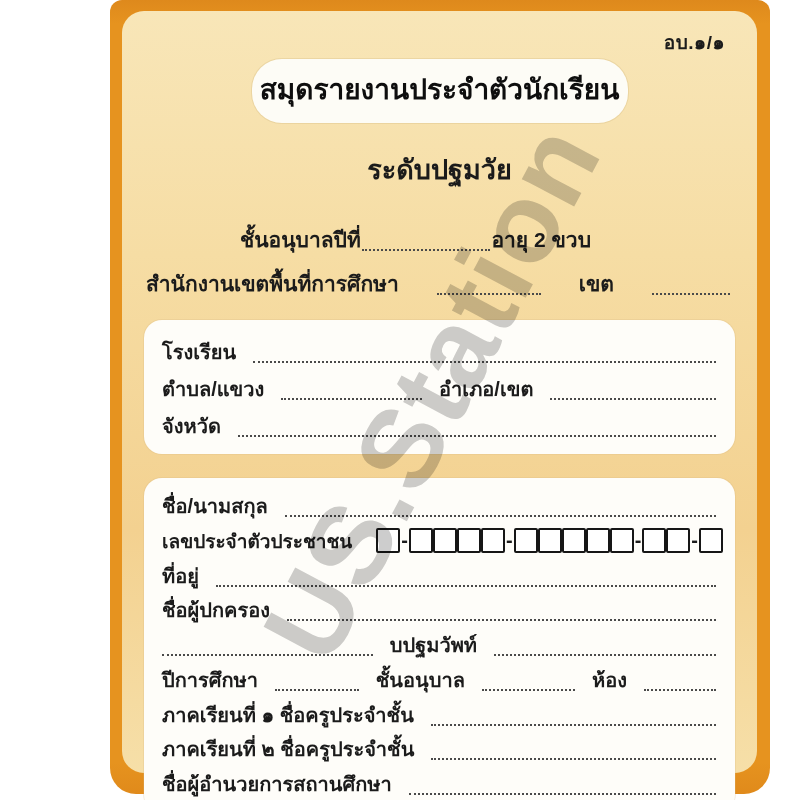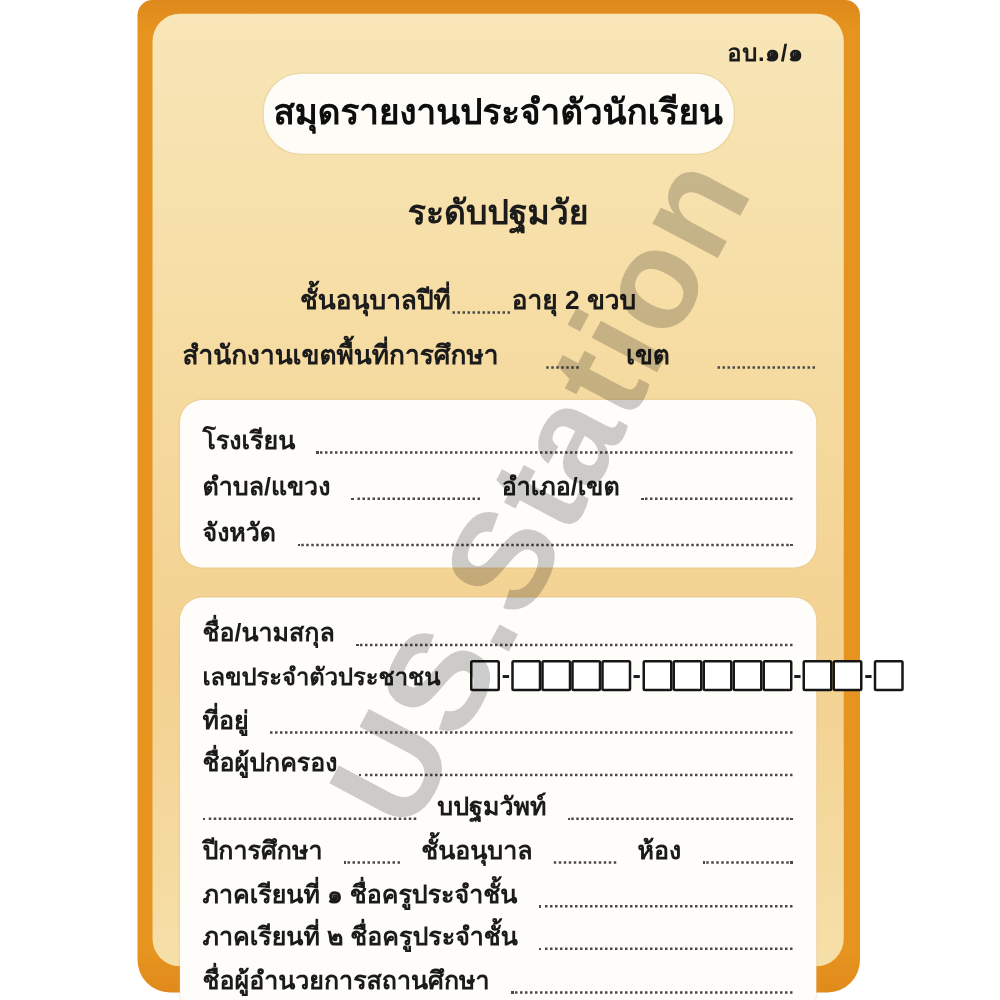--- a/index.html
+++ b/index.html
@@ -1,21 +1,21 @@
 <!DOCTYPE html>
 <html><head>
 <meta charset="utf-8">
 <style>
   html,body{margin:0;padding:0;background:#ffffff;}
   .stage{
     position:relative;width:800px;height:800px;background:#ffffff;overflow:hidden;
     font-family:"Liberation Sans","DejaVu Sans",sans-serif;color:#1b1b1b;
   }
   .card{
-    position:absolute;left:110px;top:0;width:578px;height:794px;
+    position:absolute;left:110px;top:0;width:660px;height:794px;
     background:linear-gradient(180deg,#DE891C 0%,#E6931F 3%,#E6931F 96%,#E08A1B 100%);
     border-radius:12px 12px 26px 26px;
   }
   .panel{
     position:absolute;left:12px;right:13px;top:11px;bottom:21px;
     background:linear-gradient(180deg,#F8E6B8 0%,#F6DDA4 32%,#F3D190 68%,#F6DFA8 100%);
     border-radius:22px;
   }
   .content{position:absolute;inset:0;padding:8px 18px 0 18px;}
 

